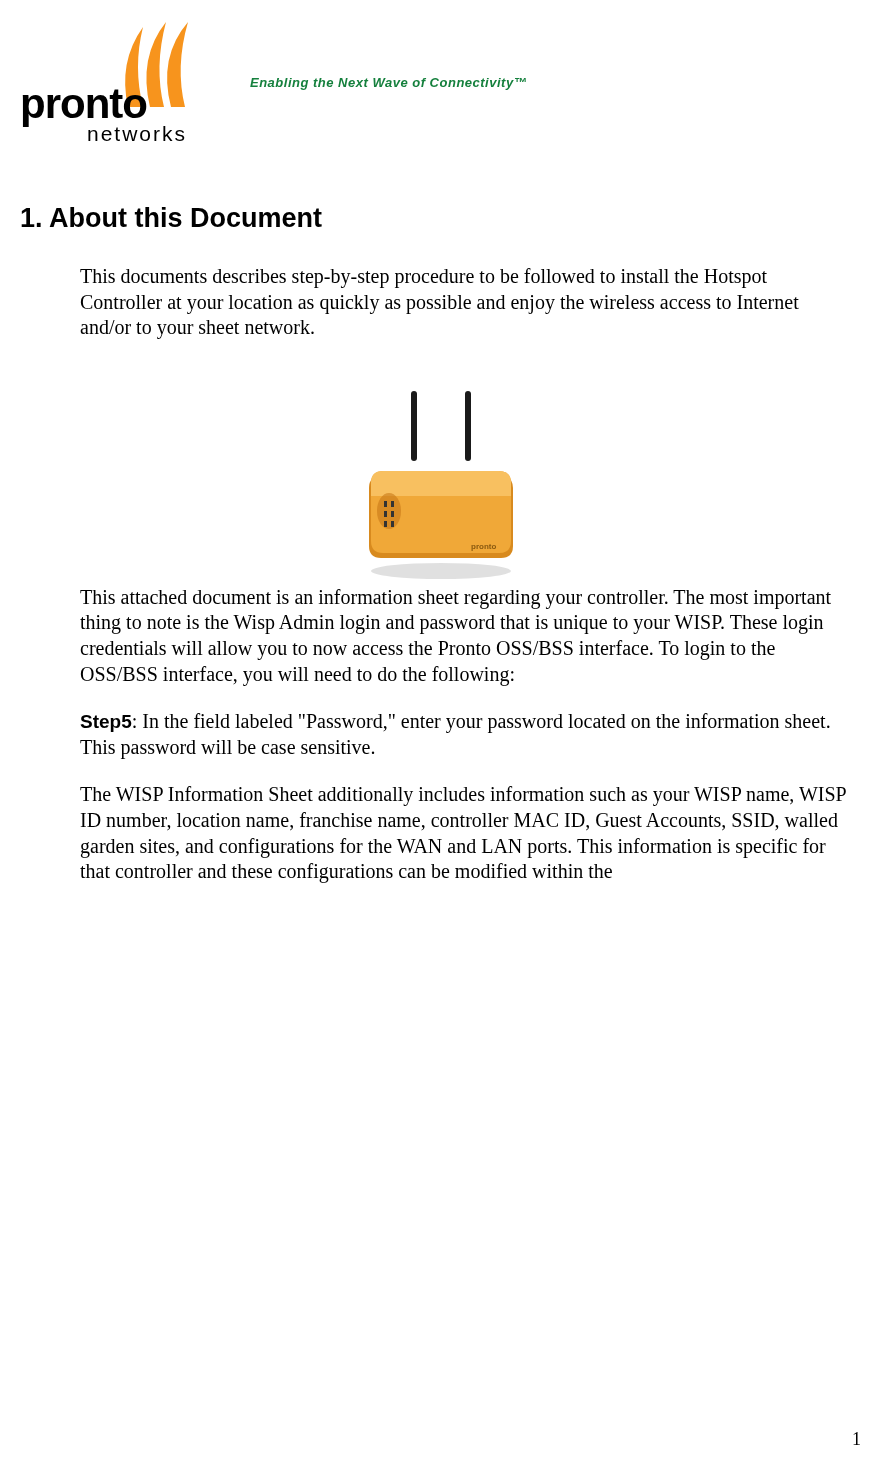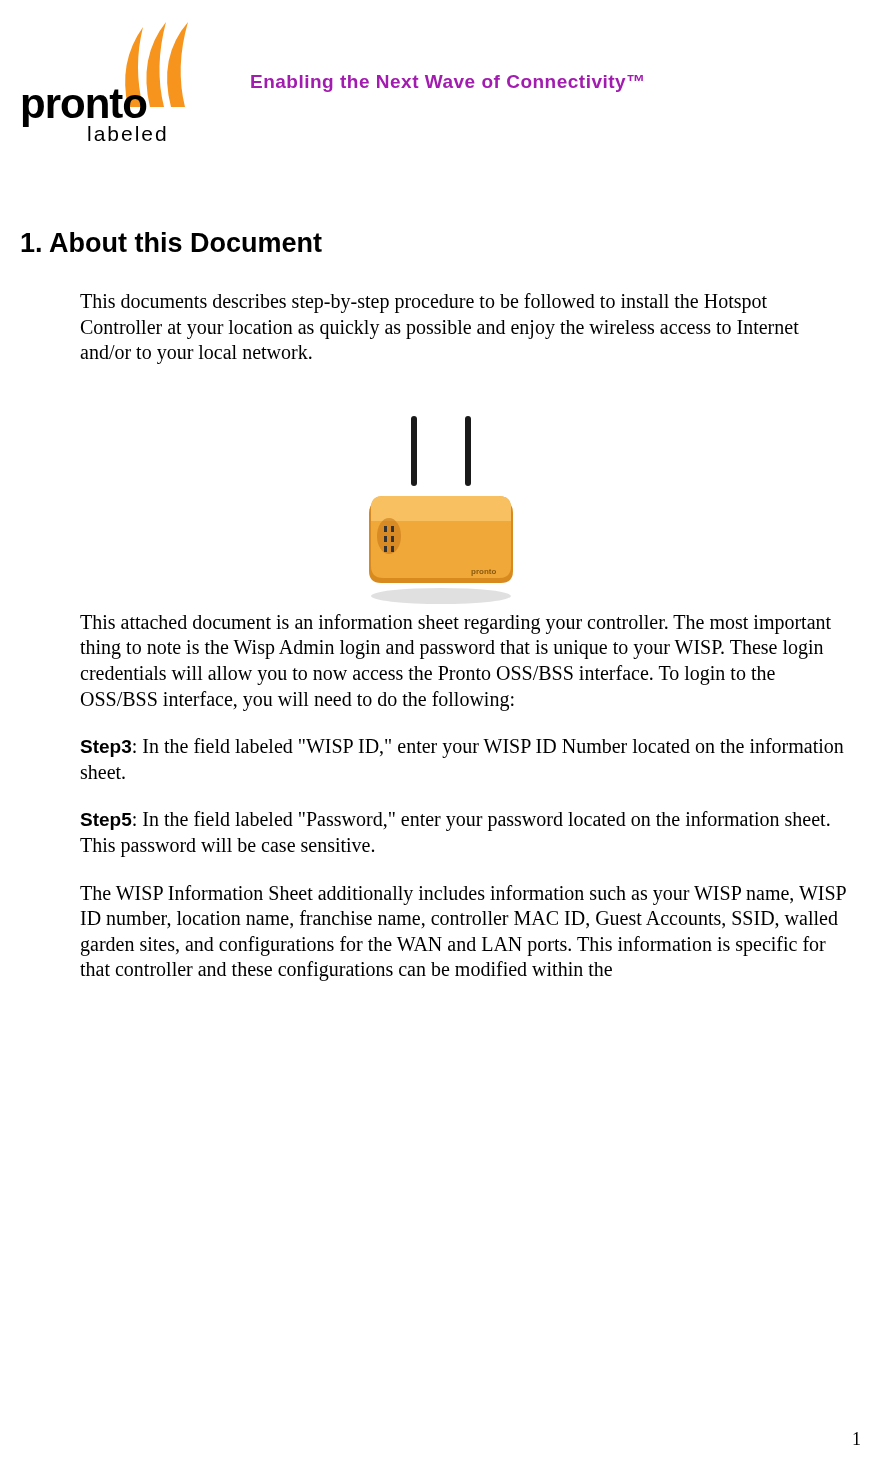--- a/index.html
+++ b/index.html
@@ -47,30 +47,31 @@
     font-size: 21px;
     color: #000;
     position: absolute;
     top: 100px;
     left: 67px;
     letter-spacing: 2px;
   }
   .tagline {
     font-family: Verdana, Arial, sans-serif;
     font-weight: bold;
-    font-size: 19px;
-    color: #a21caf;
+    font-style: italic;
+    font-size: 13px;
+    color: #15803d;
     letter-spacing: 0.5px;
     margin-top: -10px;
   }
   h1.section {
     font-family: Verdana, Arial, sans-serif;
     font-weight: bold;
     font-size: 27px;
-    margin-top: 76px;
+    margin-top: 51px;
     margin-bottom: 30px;
     margin-left: 0;
     color: #000;
   }
   h1.section.second {
     margin-top: 85px;
   }
   .body-block {
     margin-left: 60px;
     margin-right: 10px;
@@ -108,29 +109,29 @@
 <div class="page">
 
   <div class="header">
     <div class="logo">
       <svg class="logo-swoosh" width="90" height="90" viewBox="0 0 90 90">
         <path d="M 10 85 Q 0 40 25 5 Q 15 45 25 85 Z" fill="#f7941d"></path>
         <path d="M 32 85 Q 20 35 48 0 Q 36 45 46 85 Z" fill="#f7941d"></path>
         <path d="M 53 85 Q 40 35 70 0 Q 57 45 67 85 Z" fill="#f7941d"></path>
       </svg>
       <div class="logo-text1">pronto</div>
-      <div class="logo-text2">labeled</div>
+      <div class="logo-text2">networks</div>
     </div>
     <div class="tagline">Enabling the Next Wave of Connectivity™</div>
   </div>
 
   <h1 class="section">1. About this Document</h1>
 
   <div class="body-block">
-    <div class="para">This documents describes step-by-step procedure to be followed to install the Hotspot Controller at your location as quickly as possible and enjoy the wireless access to Internet and/or to your local network.</div>
+    <div class="para">This documents describes step-by-step procedure to be followed to install the Hotspot Controller at your location as quickly as possible and enjoy the wireless access to Internet and/or to your sheet network.</div>
   </div>
 
   <div class="device-fig">
     <svg width="200" height="200" viewBox="0 0 200 200">
       <rect x="70" y="10" width="6" height="70" rx="3" fill="#1a1a1a"></rect>
       <rect x="124" y="10" width="6" height="70" rx="3" fill="#1a1a1a"></rect>
       <path d="M 40 95 L 160 95 Q 172 95 172 107 L 172 165 Q 172 177 160 177 L 40 177 Q 28 177 28 165 L 28 107 Q 28 95 40 95 Z" fill="#d88a1e"></path>
       <path d="M 42 90 L 158 90 Q 170 90 170 102 L 170 160 Q 170 172 158 172 L 42 172 Q 30 172 30 160 L 30 102 Q 30 90 42 90 Z" fill="#f0a838"></path>
       <path d="M 42 90 L 158 90 Q 170 90 170 102 L 170 115 L 30 115 L 30 102 Q 30 90 42 90 Z" fill="#f8c060"></path>
       <ellipse cx="48" cy="130" rx="12" ry="18" fill="#c87818" opacity="0.6"></ellipse>
@@ -144,23 +145,20 @@
       <text x="130" y="168" font-family="Arial" font-size="8" fill="#8a5a10" font-weight="bold">pronto</text>
     </svg>
   </div>
 
 
   <div class="body-block">
     <div class="para">This attached document is an information sheet regarding your controller. The most important thing to note is the Wisp Admin login and password that is unique to your WISP.  These login credentials will allow you to now access the Pronto OSS/BSS interface.  To login to the OSS/BSS interface, you will need to do the following:</div>
 
 
 
-    <div class="para">
-      <span class="step-label">Step3</span><span>:  In the field labeled "WISP ID," enter your WISP ID Number located on the information sheet.</span>
-    </div>
 
 
     <div class="para">
       <span class="step-label">Step5</span><span>:  In the field labeled "Password," enter your password located on the information sheet.  This password will be case sensitive.</span>
     </div>
 
     <div class="para" style="margin-bottom:8px">The WISP Information Sheet additionally includes information such as your WISP name, WISP ID number, location name, franchise name, controller MAC ID, Guest Accounts, SSID, walled garden sites, and configurations for the WAN and LAN ports.  This information is specific for that controller and these configurations can be modified within the</div>
   </div>
 
   <div class="page-num">1</div>

